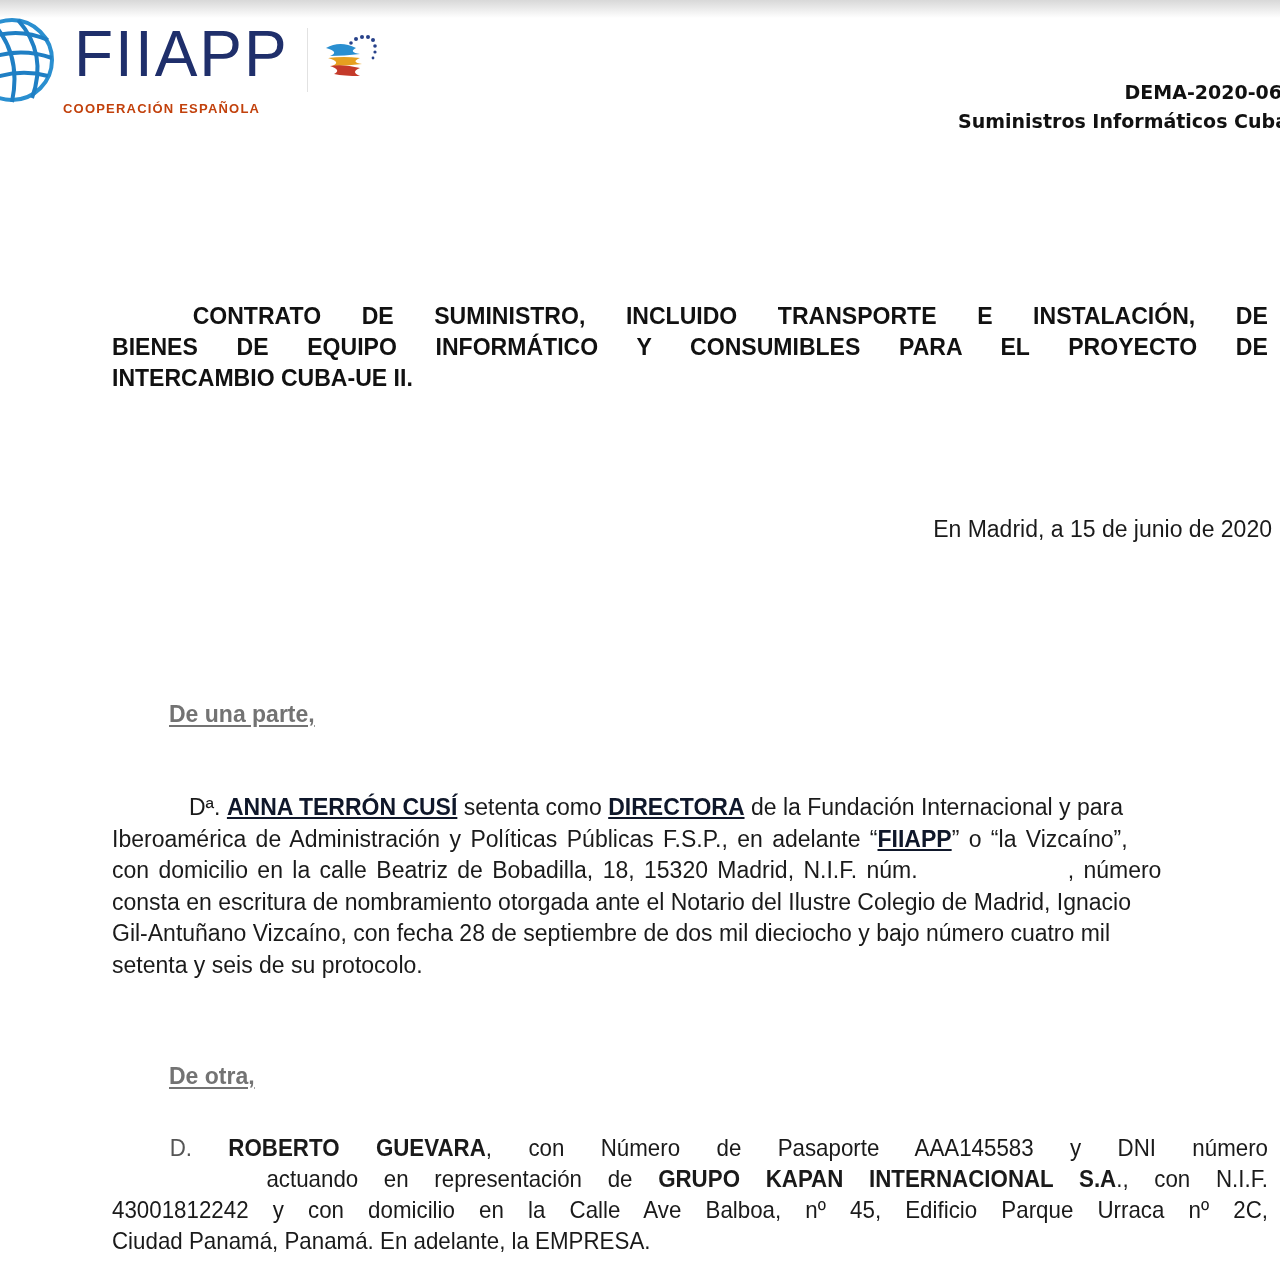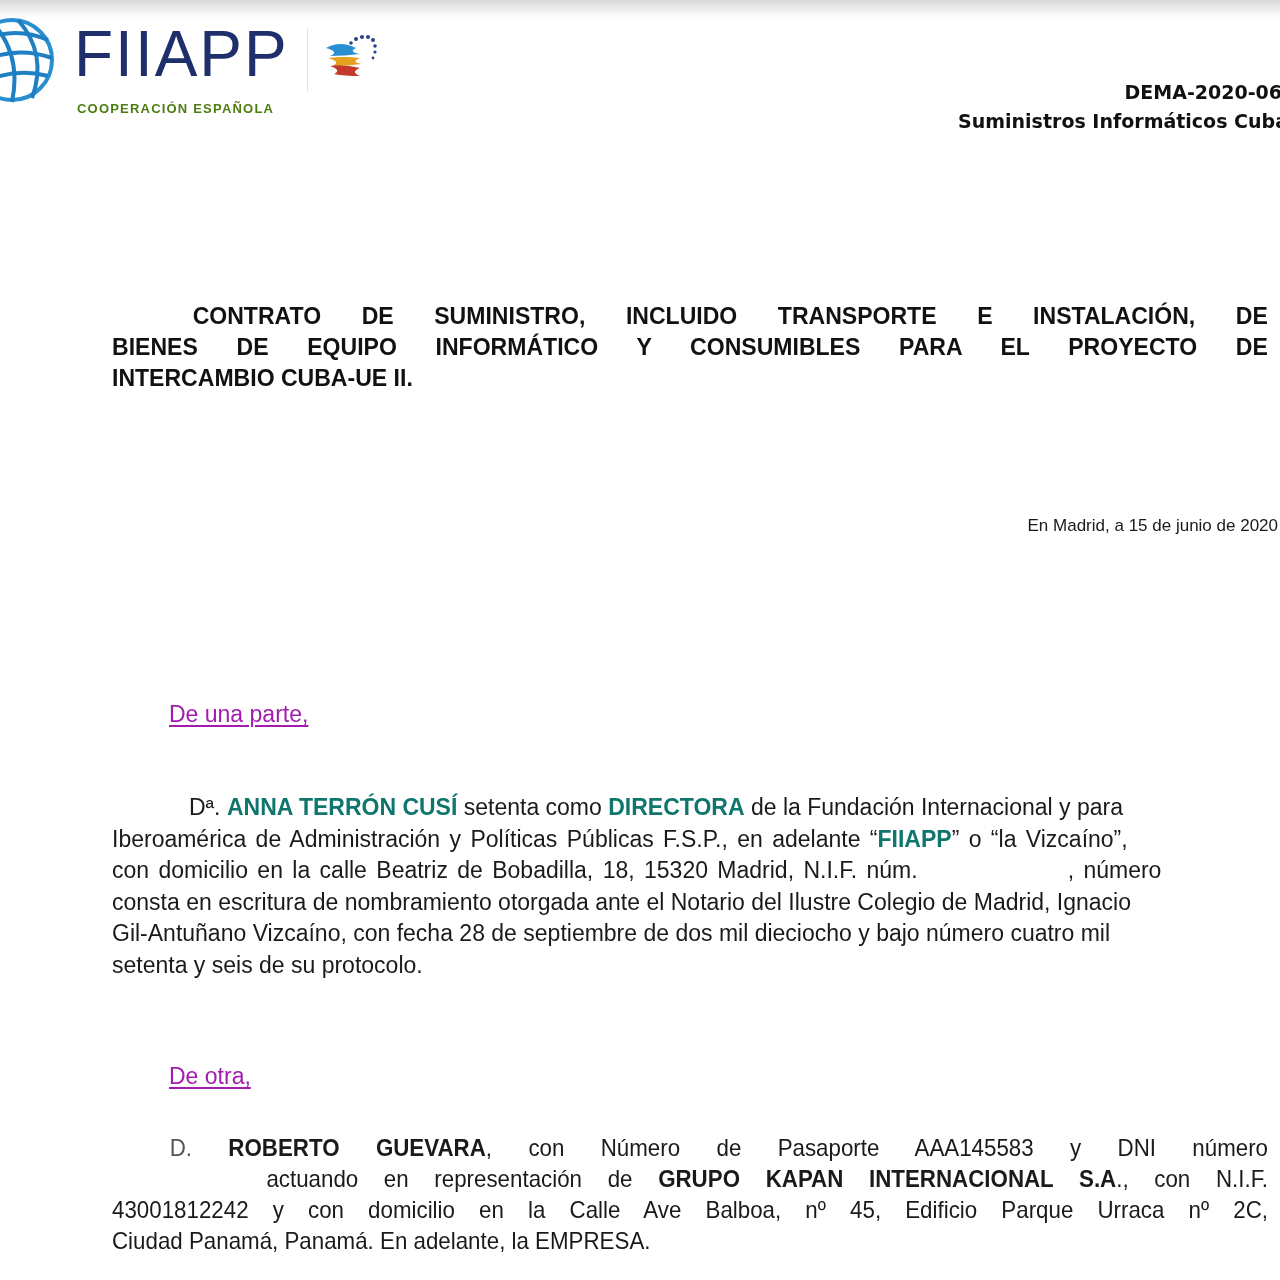--- a/index.html
+++ b/index.html
@@ -14,22 +14,22 @@
     background: linear-gradient(#d8d8d8, #ffffff);
   }
   .logo-globe { position: absolute; left: -18px; top: 14px; width: 76px; height: 92px; }
   .logo-text {
     position: absolute; left: 74px; top: 22px;
     font-family: "Liberation Sans", sans-serif;
     font-size: 64px; letter-spacing: 2px; color: #1f2f6b; font-weight: 400;
     line-height: 1;
   }
   .logo-sub {
-    position: absolute; left: 77px; top: 101px;
-    font-size: 13px; letter-spacing: 1.2px; color: #4d7c0f; font-weight: 700;
+    position: absolute; left: 63px; top: 101px;
+    font-size: 13px; letter-spacing: 1.2px; color: #c2410c; font-weight: 700;
   }
   .logo-divider { position: absolute; left: 307px; top: 28px; width: 1px; height: 64px; background: #e2e2e2; }
   .logo-flag { position: absolute; left: 320px; top: 30px; width: 62px; height: 52px; }
 
   .header-ref {
     position: absolute; right: -2px; top: 81px; text-align: right;
     font-family: "DejaVu Sans", sans-serif; font-weight: 700; font-size: 19px;
     color: #111; white-space: nowrap;
   }
   .header-ref div { height: 29px; }
@@ -40,33 +40,33 @@
     font-family: "Liberation Sans", sans-serif; font-weight: 700; font-size: 24px;
     line-height: 31px; text-align: justify; color: #111;
     transform: scaleX(0.96); transform-origin: left top;
     width: 1204px;
   }
   .title p { margin: 0; text-align: justify; text-align-last: justify; }
   .title p.last { text-align-last: left; }
   .title .indent { padding-left: 84px; }
 
   .date {
-    position: absolute; right: 2px; top: 516px;
-    font-size: 17px; color: #1a1a1a;
+    position: absolute; right: 8px; top: 516px;
+    font-size: 23px; color: #1a1a1a;
   }
   .section-heading {
     position: absolute; left: 169px;
-    font-size: 23px; text-decoration: underline; text-underline-offset: 3px; color: #a21caf;
+    font-size: 23px; text-decoration: underline; text-underline-offset: 3px; color: #737373; font-weight: bold;
   }
   .para {
     position: absolute; left: 112px; width: 1240px;
     font-size: 23px; line-height: 31.5px; color: #1a1a1a; white-space: nowrap;
   }
   .para .line { display: block; }
-  .para b { color: #0f766e; }
+  .para b { color: #0f172a; text-decoration: underline; }
   .redacted { display: inline-block; background: #fff; }
   .cond { position: absolute; left: 112px; top: 1132px; width: 1156px;
     font-size: 24px; line-height: 31px; color: #1a1a1a;
     transform: scaleX(0.93); transform-origin: left top; width: 1243px; }
   .cond .line { display: block; text-align: justify; text-align-last: justify; white-space: nowrap; }
   .cond .line.last { text-align-last: left; }
 </style>
 </head>
 <body>
 

